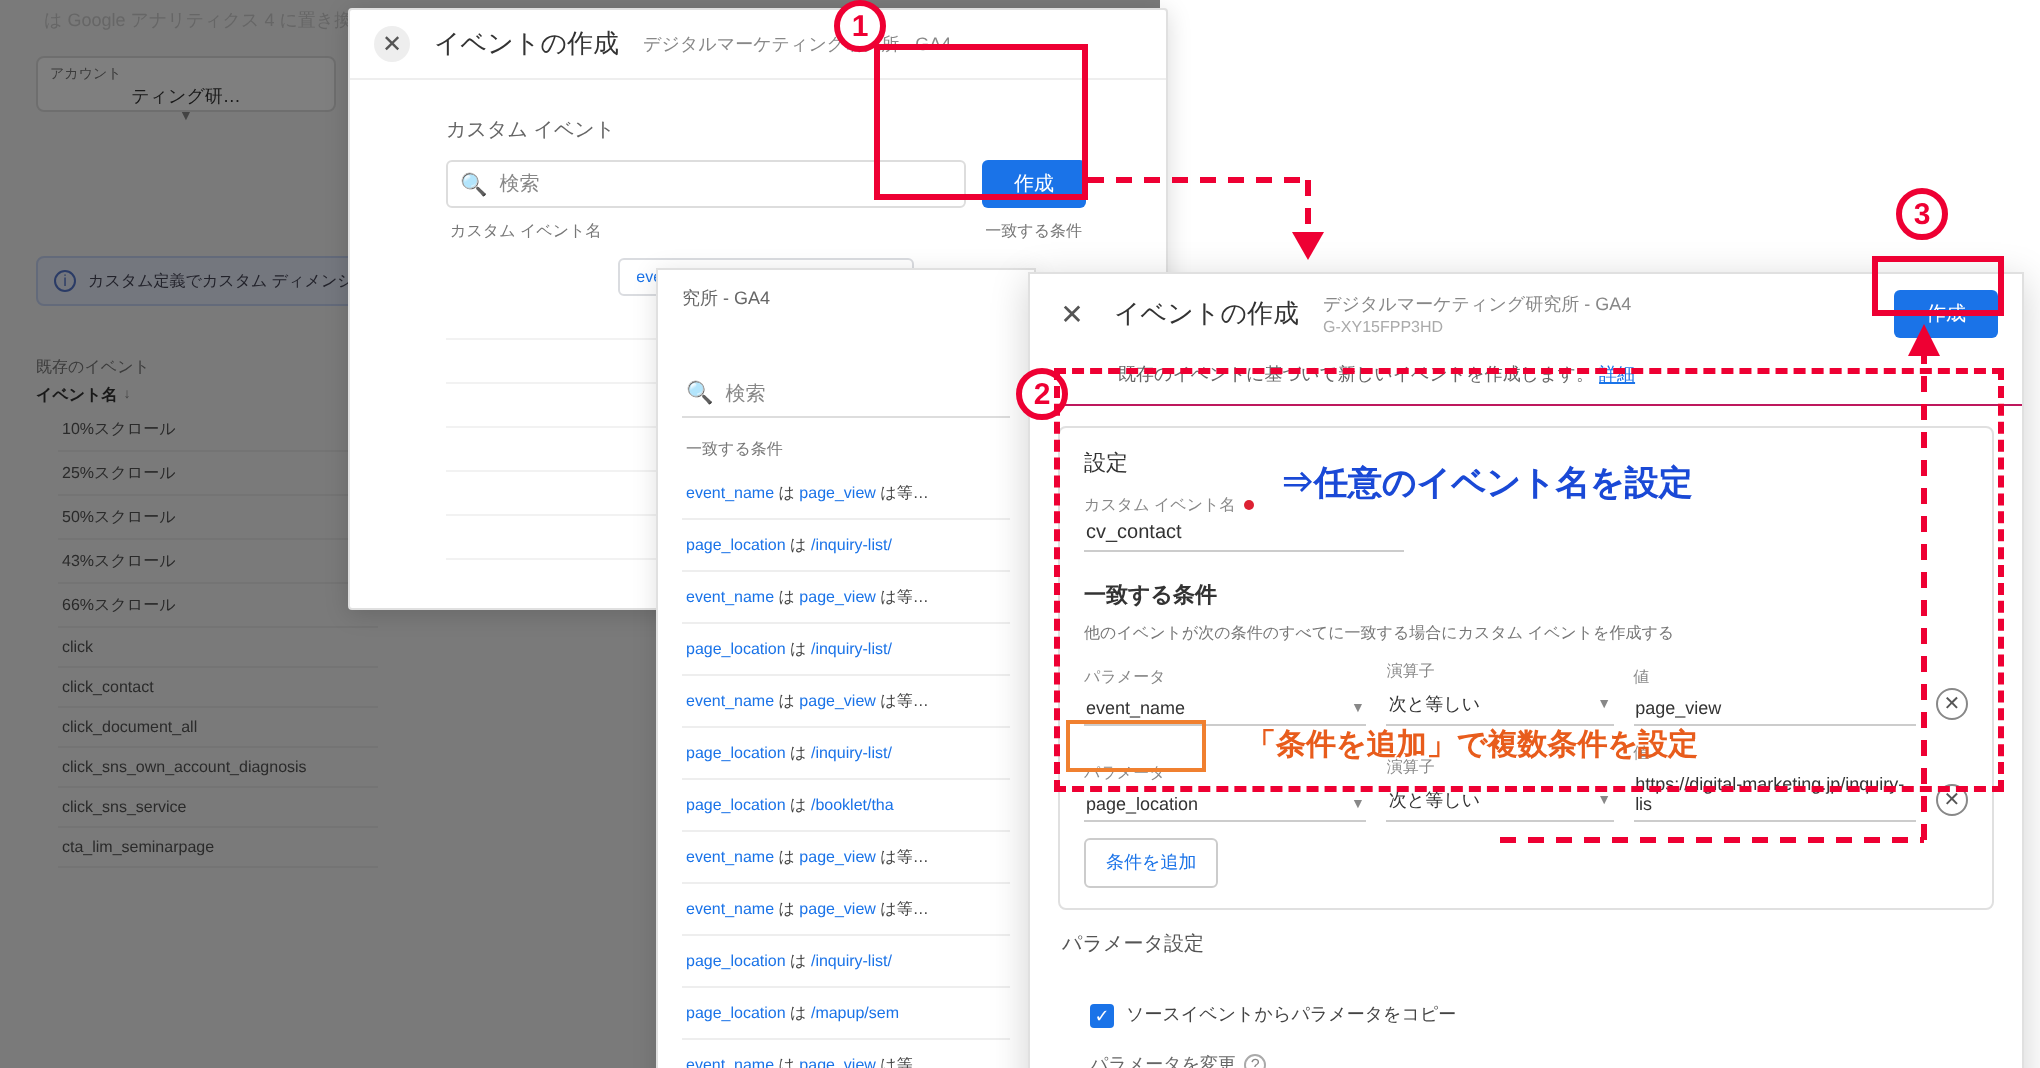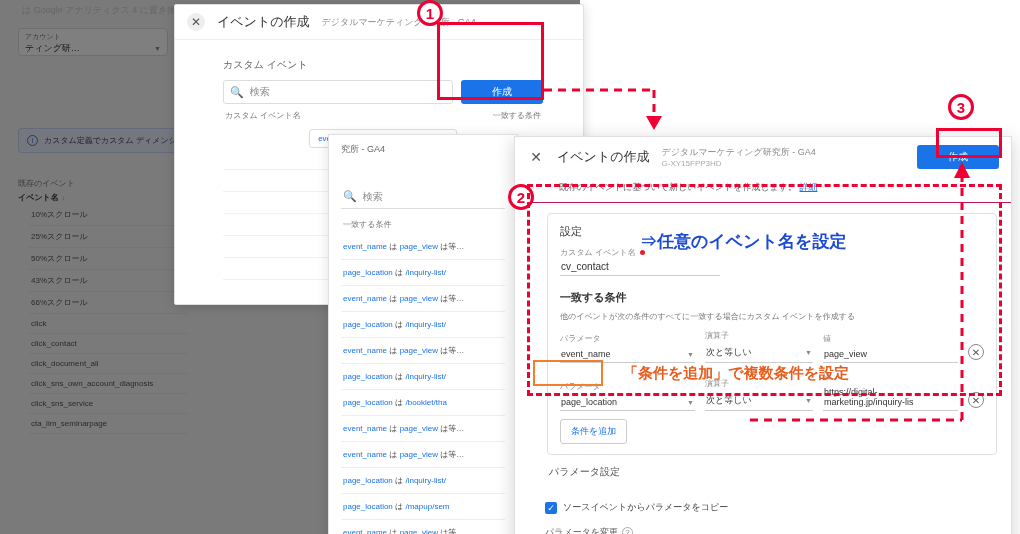--- a/index.html
+++ b/index.html
@@ -22,21 +22,21 @@
   
   .layer2 { position: absolute; left: 174px; top: 4px; width: 410px; background:#fff; border:1px solid #e0e0e0; border-radius:2px; box-shadow:0 2px 12px rgba(0,0,0,0.15); }
   .l2-head { display:flex; align-items:center; gap:12px; padding:8px 12px; border-bottom:1px solid #eee; }
   .l2-head .x { width:18px; height:18px; border-radius:50%; background:#eee; display:flex; align-items:center; justify-content:center; font-size:12px; color:#555; cursor:pointer;}
   .l2-head .title { font-size:13px; }
   .l2-head .prop { font-size:9px; color:#888; }
   .l2-body { padding:18px 40px 24px 48px; }
   .l2-sub { font-size:10px; color:#666; margin-bottom:8px;}
   .l2-row { display:flex; align-items:center; gap:8px; margin-bottom:6px;}
   .l2-search { flex:1; border:1px solid #ddd; border-radius:3px; padding:4px 6px; display:flex; gap:6px; align-items:center; font-size:10px; color:#888;}
-  .btn-blue { background:#1a73e8; color:#fff; border:none; border-radius:3px; padding:5px 31px; font-size:10px; cursor:pointer;}
+  .btn-blue { background:#1a73e8; color:#fff; border:none; border-radius:3px; padding:5px 16px; font-size:10px; cursor:pointer;}
   .l2-colhdr { display:flex; justify-content:space-between; font-size:8px; color:#777; margin-top:6px; padding:0 2px;}
   .l2-chip { margin:8px auto 0; width:max-content; border:1px solid #dadce0; border-radius:3px; padding:3px 8px; font-size:8px; color:#444;}
   .l2-chip .k { color:#1a73e8; }
   .l2-ghostrows div { height:22px; border-bottom:1px solid #f2f2f2; }
 
   
   .layer3 { position: absolute; left: 328px; top: 134px; width: 190px; background:#fff; border:1px solid #e0e0e0; box-shadow:0 2px 12px rgba(0,0,0,0.12); padding:8px 12px 0;}
   .l3-prop { font-size:9px; color:#666; padding-bottom:12px;}
   .l3-search { margin:18px 0 6px; border-bottom:1px solid #ddd; padding:4px 2px; display:flex; gap:6px; font-size:10px; color:#888;}
   .l3-colhdr { font-size:8px; color:#777; padding:4px 2px;}
@@ -46,21 +46,21 @@
   
   .layer4 { position: absolute; left: 514px; top: 136px; width: 498px; background:#fff; border:1px solid #e0e0e0; box-shadow:0 4px 18px rgba(0,0,0,0.18); }
   .l4-head { display:flex; align-items:center; gap:12px; padding:8px 12px; }
   .l4-head .x { width:18px; height:18px; display:flex; align-items:center; justify-content:center; font-size:14px; color:#555; cursor:pointer;}
   .l4-head .title { font-size:13px; }
   .l4-head .prop { font-size:9px; color:#888; }
   .l4-head .prop .sub { color:#aaa; font-size:8px;}
   .l4-head .spacer { flex:1;}
   .l4-desc { font-size:9px; color:#666; padding:4px 14px 8px 44px; border-bottom:1px solid #be185d;}
   .l4-desc .lnk { color:#1a73e8; text-decoration:underline; cursor:pointer;}
-  .l4-body { padding:10px 14px 14px 32px; }
+  .l4-body { padding:10px 14px 14px 14px; }
   .card { border:1px solid #e0e0e0; border-radius:4px; padding:10px 12px; margin-bottom:10px; background:#fff;}
   .card h4 { font-size:11px; font-weight:normal; color:#333; margin-bottom:8px;}
   .field-lbl { font-size:8px; color:#888; display:flex; align-items:center; gap:4px;}
   .field-lbl .req { width:5px; height:5px; background:#d23; border-radius:50%; display:inline-block;}
   .text-input { width:160px; border:none; border-bottom:1px solid #ccc; font-size:10px; padding:3px 1px; color:#333; outline:none;}
   .cond-desc { font-size:8px; color:#777; margin:-2px 0 8px;}
   .cond-row { display:flex; gap:10px; align-items:flex-end; margin-bottom:8px;}
   .cond-col { flex:1; }
   .cond-col.small { flex:0.8;}
   .cond-col .lbl { font-size:8px; color:#888; margin-bottom:2px;}
@@ -86,21 +86,21 @@
   .mag { font-size:11px; color:#888; }
 </style>
 </head>
 <body>
 
 <div class="layer1">
   <div class="l1-banner">は Google アナリティクス 4 に置き換わり、すべてのユニ…
 てください。</div>
   <div class="l1-acct">
     <div class="sub">アカウント</div>
-    <div style="display:flex;justify-content:space-between;align-items:center;">
+    <div style="display:flex;justify-content:space-between;align-items:center;flex-direction:column;">
       <span>ティング研…</span>
       <span class="caret">▼</span>
     </div>
   </div>
   <div class="l1-search1">
     <span class="mag">🔍</span>
     <span>「ウェブの概要…</span>
   </div>
   <div class="l1-info">
     <span class="i">i</span>

